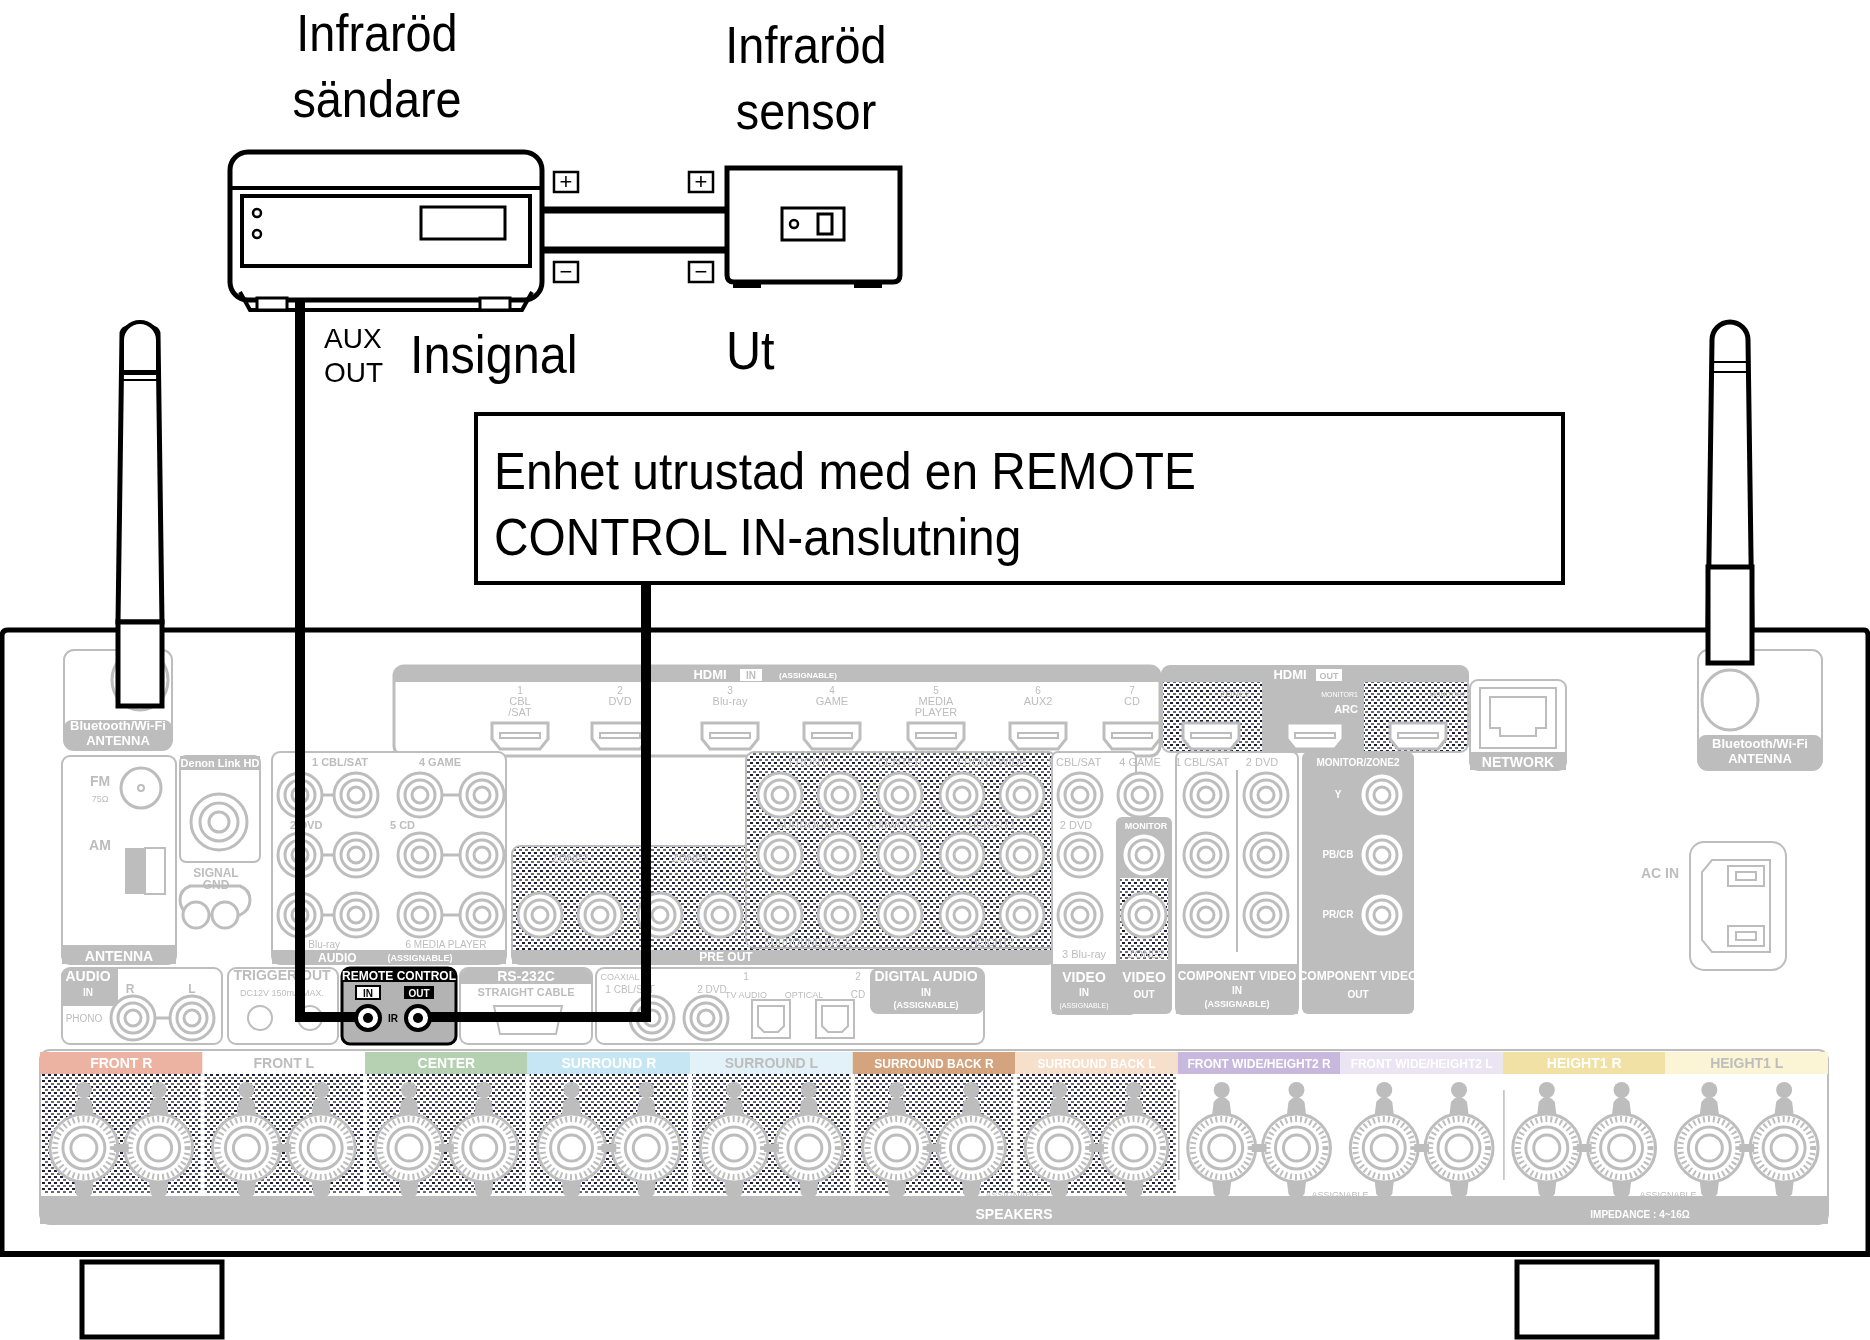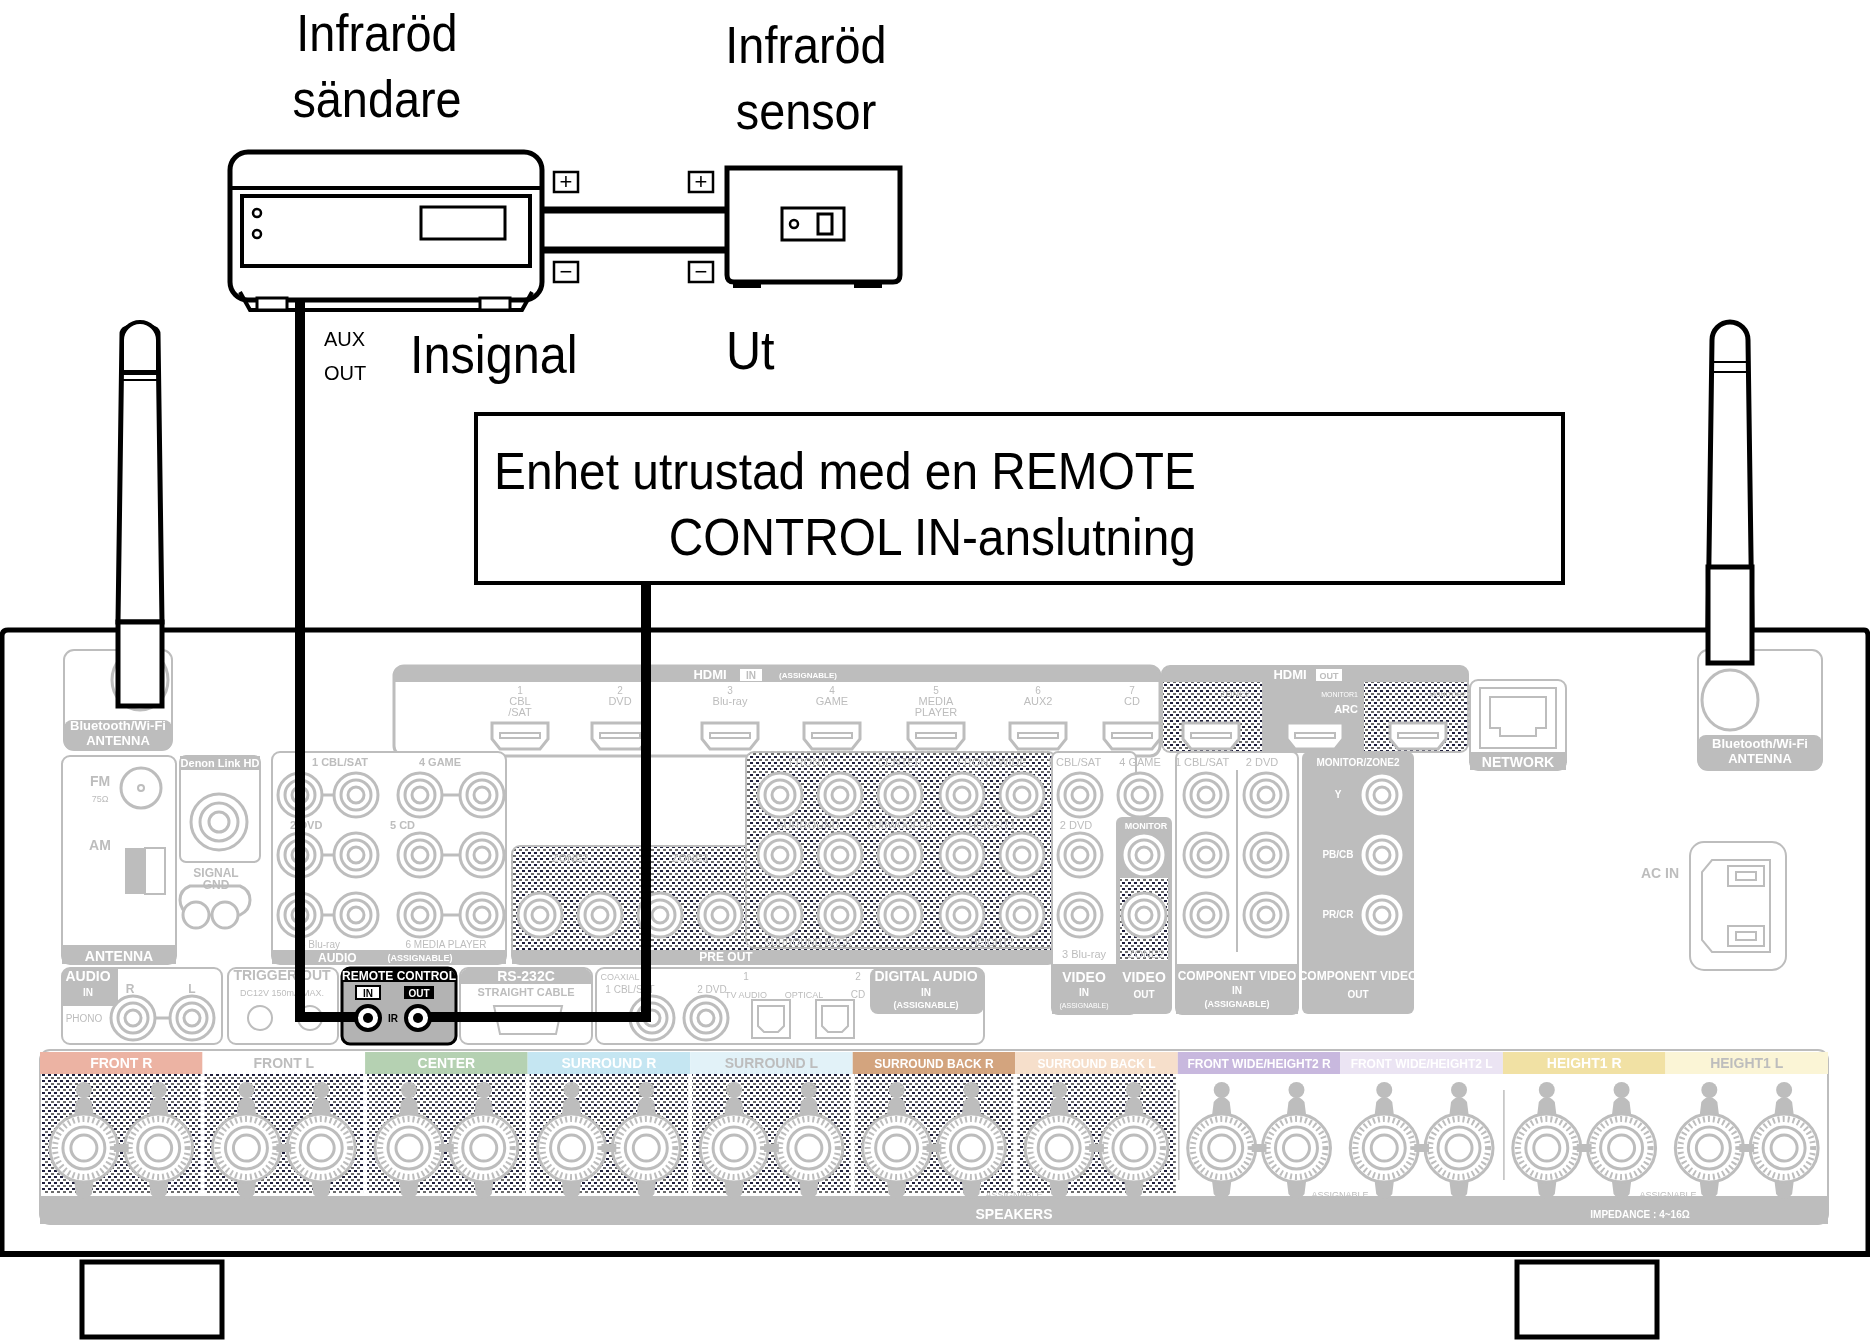--- a/index.html
+++ b/index.html
@@ -1,20 +1,20 @@
 <!DOCTYPE html>
 <html><head>
 <meta charset="utf-8">
 <style>
   html, body { margin:0; padding:0; background:#ffffff; }
   body { width:1870px; height:1340px; position:relative; overflow:hidden; font-family:"Liberation Sans", sans-serif; }
   .abs { position:absolute; }
   .title { position:absolute; font-size:52px; line-height:66px; text-align:center; color:#000; transform:scaleX(0.9); transform-origin:center top; }
   .lbl { position:absolute; color:#000; }
-  .callout { position:absolute; left:474px; top:412px; width:1083px; height:165px; border:4px solid #000; background:#fff; box-sizing:content-box;text-align:right; }
+  .callout { position:absolute; left:474px; top:412px; width:1083px; height:165px; border:4px solid #000; background:#fff; box-sizing:content-box; }
   .callout-text { position:absolute; left:16px; top:22px; font-size:52px; line-height:66px; color:#000; transform:scaleX(0.92); transform-origin:left top; white-space:nowrap; }
   svg text { font-family:"Liberation Sans", sans-serif; }
 </style>
 </head>
 <body>
 
 <div class="title" style="left:257px; top:0px; width:240px;">
   <div>Infraröd</div>
   <div>sändare</div>
 </div>
@@ -490,21 +490,21 @@
   <text x="1014" y="1219" font-size="14" font-weight="bold" fill="#fff" text-anchor="middle">SPEAKERS</text>
   <text x="1640" y="1218" font-size="10" font-weight="bold" fill="#fff" text-anchor="middle">IMPEDANCE : 4~16Ω</text>
   <text x="1014" y="1198" font-size="9" fill="#bdbdbd" text-anchor="middle">ASSIGNABLE</text>
   <text x="1340" y="1198" font-size="9" fill="#bdbdbd" text-anchor="middle">ASSIGNABLE</text>
   <text x="1668" y="1198" font-size="9" fill="#bdbdbd" text-anchor="middle">ASSIGNABLE</text>
 
   <path d="M300,300 V1017 H358" fill="none" stroke="#000" stroke-width="10"></path>
   <path d="M646,581 V1017 H430" fill="none" stroke="#000" stroke-width="10"></path>
 </svg>
 
-<div class="lbl" style="left:324px; top:322px; font-size:20px; line-height:34px;">
+<div class="lbl" style="left:324px; top:322px; font-size:28px; line-height:34px;">
   <div>AUX</div>
   <div>OUT</div>
 </div>
 <div class="lbl" style="left:410px; top:322px; font-size:54px; line-height:64px; transform:scaleX(0.9); transform-origin:left top;">Insignal</div>
 <div class="lbl" style="left:726px; top:318px; font-size:54px; line-height:64px; transform:scaleX(0.9); transform-origin:left top;">Ut</div>
 
 <div class="callout">
   <div class="callout-text">
     <div>Enhet utrustad med en REMOTE</div>
     <div>CONTROL IN-anslutning</div>

